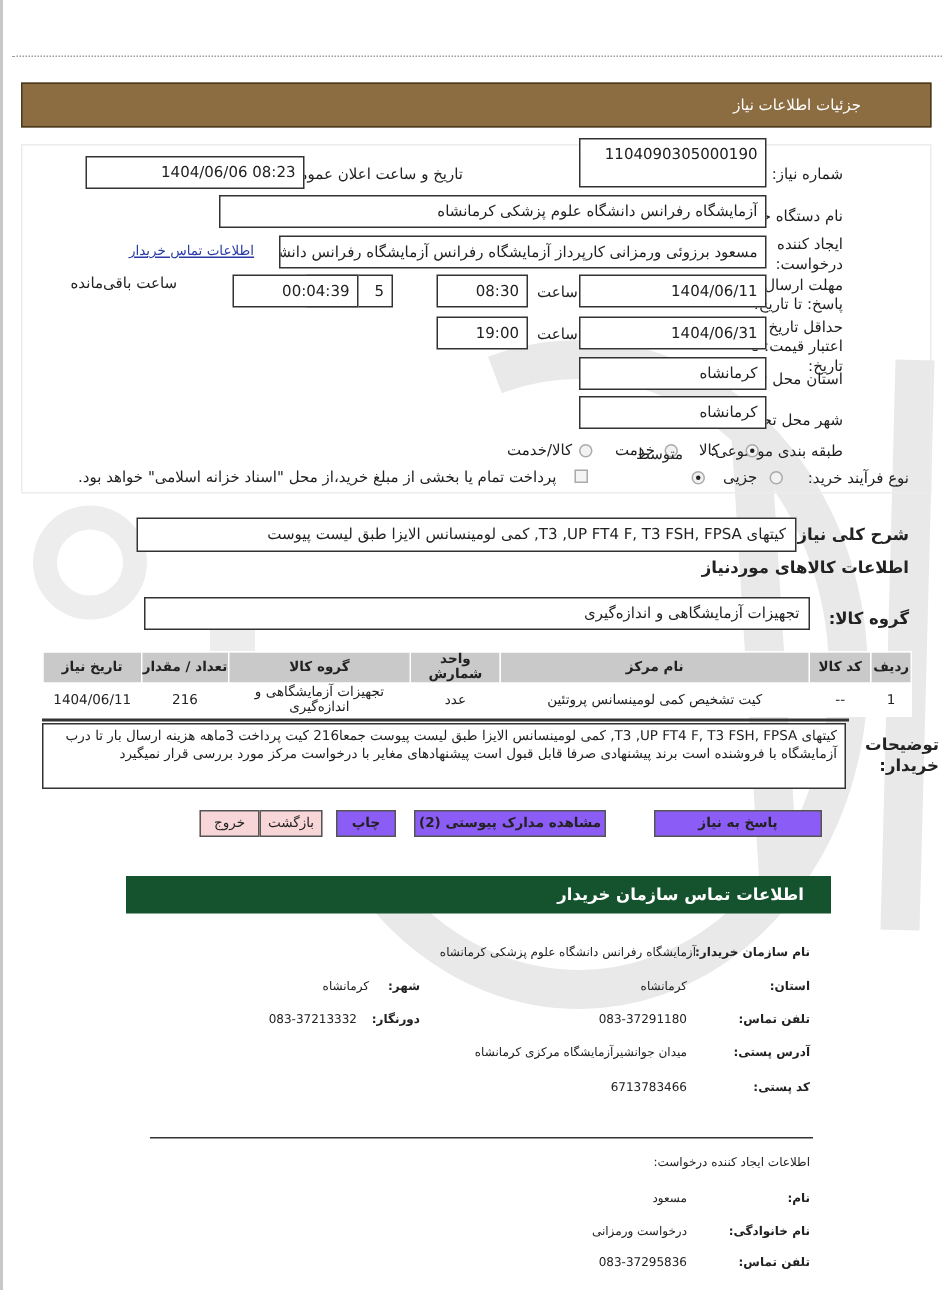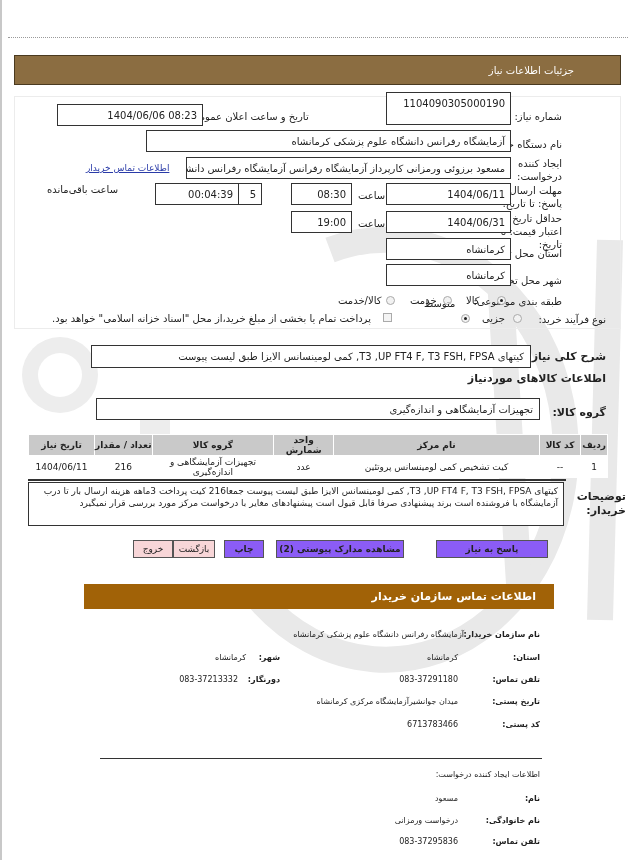--- a/index.html
+++ b/index.html
@@ -21,21 +21,21 @@
   .bold { font-weight: bold; }
   .desc-box { position: absolute; border: 1px solid #333; background: #fff; padding: 0 6px; font-size: 10px; line-height: 22px; white-space: nowrap; }
   table.items { position: absolute; left: 28px; top: 434px; width: 580px; border-collapse: collapse; font-size: 9px; }
   table.items th { background: #c9c9c9; color: #222; font-weight: bold; height: 20px; border: 1px solid #fff; }
   table.items td { height: 22px; text-align: center; background: #fff; }
   .items-under { position: absolute; left: 28px; top: 479px; width: 538px; border-top: 2px solid #333; }
   .notes-box { position: absolute; left: 28px; top: 482px; width: 536px; height: 44px; border: 1px solid #333; background: #fff; font-size: 9px; line-height: 12px; padding: 2px 5px; white-space: normal; }
   .btn { position: absolute; height: 18px; font-size: 9px; line-height: 16px; text-align: center; border: 1px solid #555; }
   .btn.green { background: #8b5cf6; font-weight: bold; }
   .btn.pink { background: #f8d6d8; }
-  .contact-bar { position: absolute; left: 84px; top: 584px; width: 470px; height: 25px; background: #a16207; color: #fff; font-weight: bold; font-size: 11px; }
+  .contact-bar { position: absolute; left: 84px; top: 584px; width: 470px; height: 25px; background: #14532d; color: #fff; font-weight: bold; font-size: 11px; }
   .contact-bar span { position: absolute; right: 18px; top: 6px; }
   .c-lbl { position: absolute; font-size: 8px; font-weight: bold; white-space: nowrap; }
   .c-val { position: absolute; font-size: 8px; white-space: nowrap; }
   .c-rule { position: absolute; left: 100px; top: 758px; width: 442px; border-top: 1px solid #333; }
   .watermark { position: absolute; pointer-events: none; }
 </style>
 </head>
 <body>
 
 <div class="left-rule"></div>
@@ -162,21 +162,21 @@
 <span class="c-lbl" style="right:94px;top:653px;">استان:</span>
 <span class="c-val" style="right:176px;top:653px;">کرمانشاه</span>
 <span class="c-lbl" style="right:354px;top:653px;">شهر:</span>
 <span class="c-val" style="right:388px;top:653px;">کرمانشاه</span>
 
 <span class="c-lbl" style="right:94px;top:675px;">تلفن تماس:</span>
 <span class="c-val" style="right:176px;top:675px;">083-37291180</span>
 <span class="c-lbl" style="right:354px;top:675px;">دورنگار:</span>
 <span class="c-val" style="right:396px;top:675px;">083-37213332</span>
 
-<span class="c-lbl" style="right:94px;top:697px;">تاریخ پستی:</span>
+<span class="c-lbl" style="right:94px;top:697px;">آدرس پستی:</span>
 <span class="c-val" style="right:176px;top:697px;">میدان جوانشیرآزمایشگاه مرکزی کرمانشاه</span>
 
 <span class="c-lbl" style="right:94px;top:720px;">کد پستی:</span>
 <span class="c-val" style="right:176px;top:720px;">6713783466</span>
 
 <div class="c-rule"></div>
 
 <span class="c-lbl" style="right:94px;top:770px;font-weight:normal;">اطلاعات ایجاد کننده درخواست:</span>
 
 <span class="c-lbl" style="right:94px;top:794px;">نام:</span>

